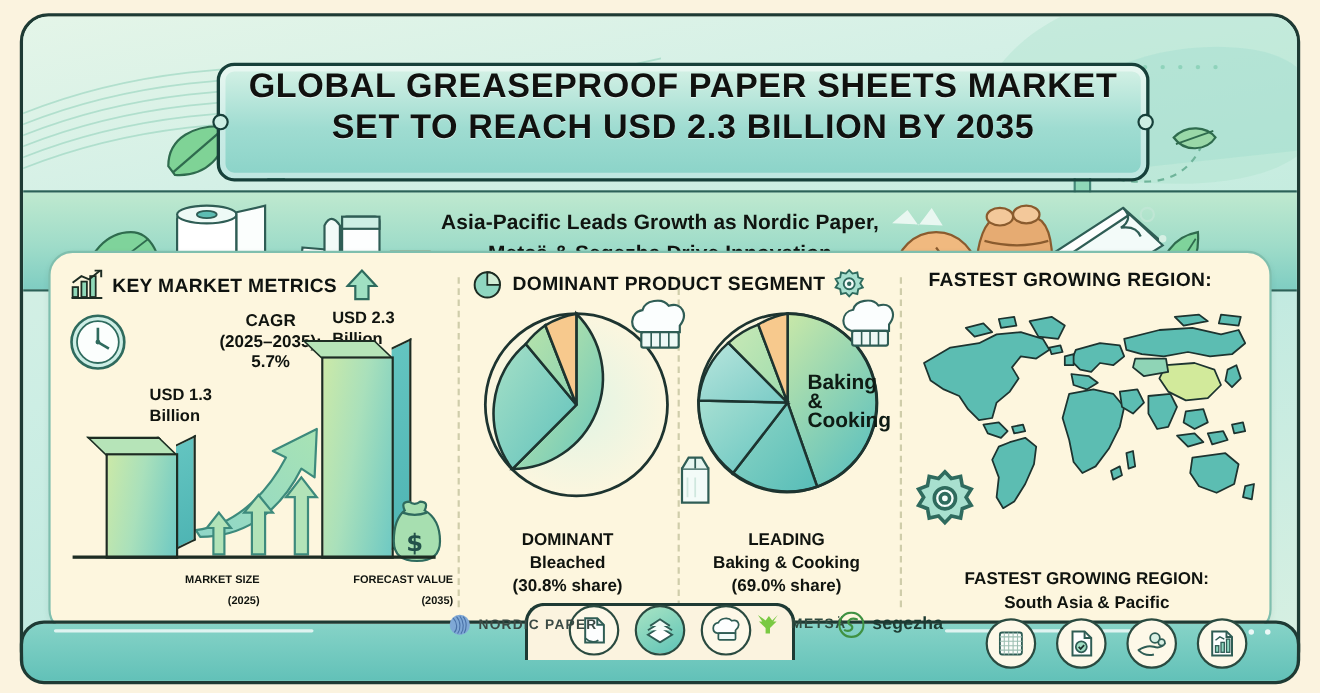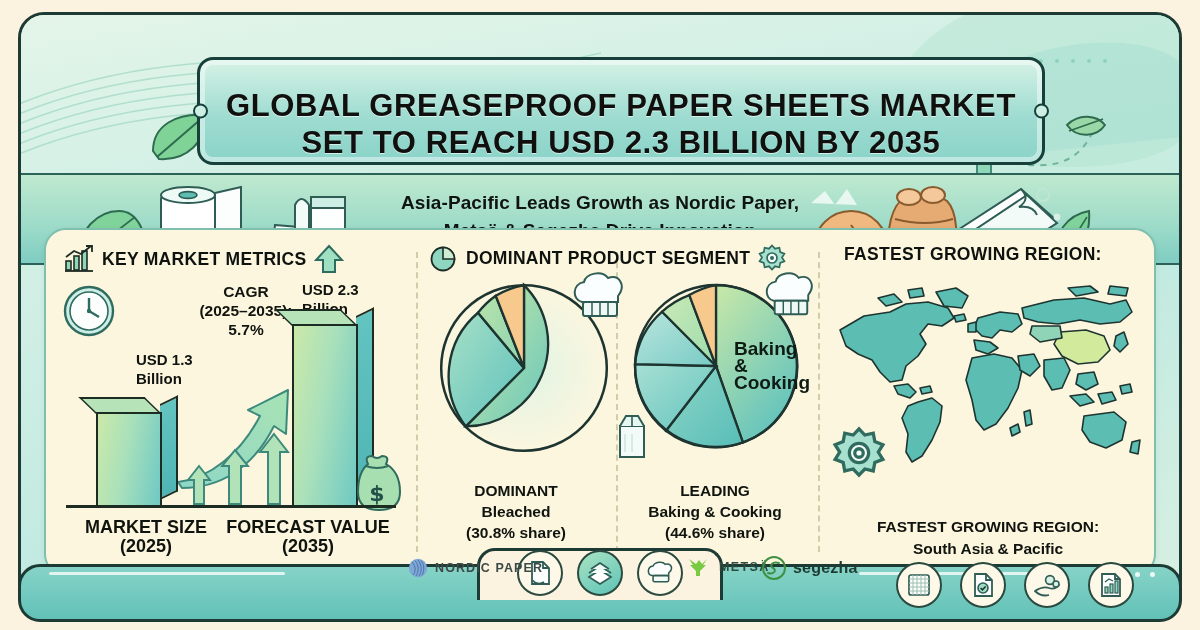--- a/index.html
+++ b/index.html
@@ -39,21 +39,21 @@
   }
 
   
   .title-plaque {
     position: absolute; left: 176px; top: 42px;
     width: 848px; height: 108px;
     border: 3px solid #17403a;
     border-radius: 16px;
     background: linear-gradient(180deg,#d6f2e6 0%,#9fdcd1 55%,#8ad3c8 100%);
     display: flex; flex-direction: column;
-    align-items: center; justify-content: flex-end;
+    align-items: center; justify-content: flex-start;
     box-shadow: inset 0 0 0 5px rgba(255,255,255,.45);
   }
   .title-plaque::before, .title-plaque::after {
     content:""; position:absolute; top:50%; width:11px; height:11px;
     border:2px solid #17403a; border-radius:50%;
     background:#cdefe4; transform: translateY(-50%);
   }
   .title-plaque::before { left:-7px; }
   .title-plaque::after  { right:-7px; }
   .title-line {
@@ -110,22 +110,22 @@
   
   .chartbox { position:absolute; left:0; top:40px; width:100%; height:300px; }
   .lbl { position:absolute; font-weight:800; color:#10140f; line-height:19px; }
   .lbl.small { font-size:15px; }
   .lbl.cagr  { font-size:15.5px; text-align:center; }
   .axis {
     position:absolute; left:20px; right:16px; bottom:62px;
     border-bottom: 3px solid #1d2c23;
   }
   .catlabel {
-    position:absolute; bottom:14px; text-align:center;
-    font-size:18px; font-weight:800; color:#10140f; line-height:19px;
+    position:absolute; bottom:14px; text-align:right;
+    font-size:10px; font-weight:800; color:#10140f; line-height:19px;
   }
 
   
   .bar { position:absolute; }
   .bar .face {
     position:absolute; left:0; bottom:0; width:100%; height:100%;
     background: linear-gradient(100deg,#cbe9a8 0%,#a9e0bb 45%,#6ec9c3 100%);
     border:2px solid #1d2c23;
   }
   .bar .side {
@@ -450,21 +450,21 @@
           <path d="M16 12 q11 4 22 0" stroke="#2f6b5e" stroke-width="2" fill="none"></path>
           <text x="27" y="47" font-family="DejaVu Sans, sans-serif" font-size="22" font-weight="bold" fill="#23514a" text-anchor="middle">$</text>
         </svg>
 
         <div class="axis"></div>
 
         <div class="catlabel" style="left:10px;width:180px;">
           <div>MARKET SIZE</div>
           <div>(2025)</div>
         </div>
-        <div class="catlabel" style="left:169px;width:186px;">
+        <div class="catlabel" style="left:180px;width:186px;">
           <div>FORECAST VALUE</div>
           <div>(2035)</div>
         </div>
       </div>
     </div>
 
     <div class="col col-2">
       <div class="panel-head">
         <svg width="28" height="28" viewBox="0 0 28 28">
           <circle cx="13" cy="15" r="11.5" fill="#8fd6c0" stroke="#1d2c23" stroke-width="1.8"></circle>
@@ -579,21 +579,21 @@
       <svg style="position:absolute;left:200px;top:182px" width="40" height="48" viewBox="0 0 40 48">
         <path d="M8 14 L32 14 L32 45 L8 45 Z" fill="#f3fbf8" stroke="#2f5d55" stroke-width="2"></path>
         <path d="M8 14 L14 4 L26 4 L32 14" fill="#e6f6f0" stroke="#2f5d55" stroke-width="2"></path>
         <path d="M20 4 L20 14" stroke="#2f5d55" stroke-width="1.6"></path>
         <path d="M13 22 L13 40 M20 22 L20 40" stroke="#cfe7de" stroke-width="1.6"></path>
       </svg>
 
       <div class="pie-cap" style="left:200px;width:206px;top:250px;">
         <div>LEADING</div>
         <div class="cap-sub">Baking &amp; Cooking</div>
-        <div class="cap-sub">(44.6% share)</div>
+        <div class="cap-sub">(69.0% share)</div>
       </div>
     </div>
 
     <div class="col col-3">
       <div class="panel-head">
         <span class="ttl">FASTEST GROWING REGION:</span>
       </div>
 
       <div class="mapwrap">
         <svg width="312" height="198" viewBox="0 0 312 198">

